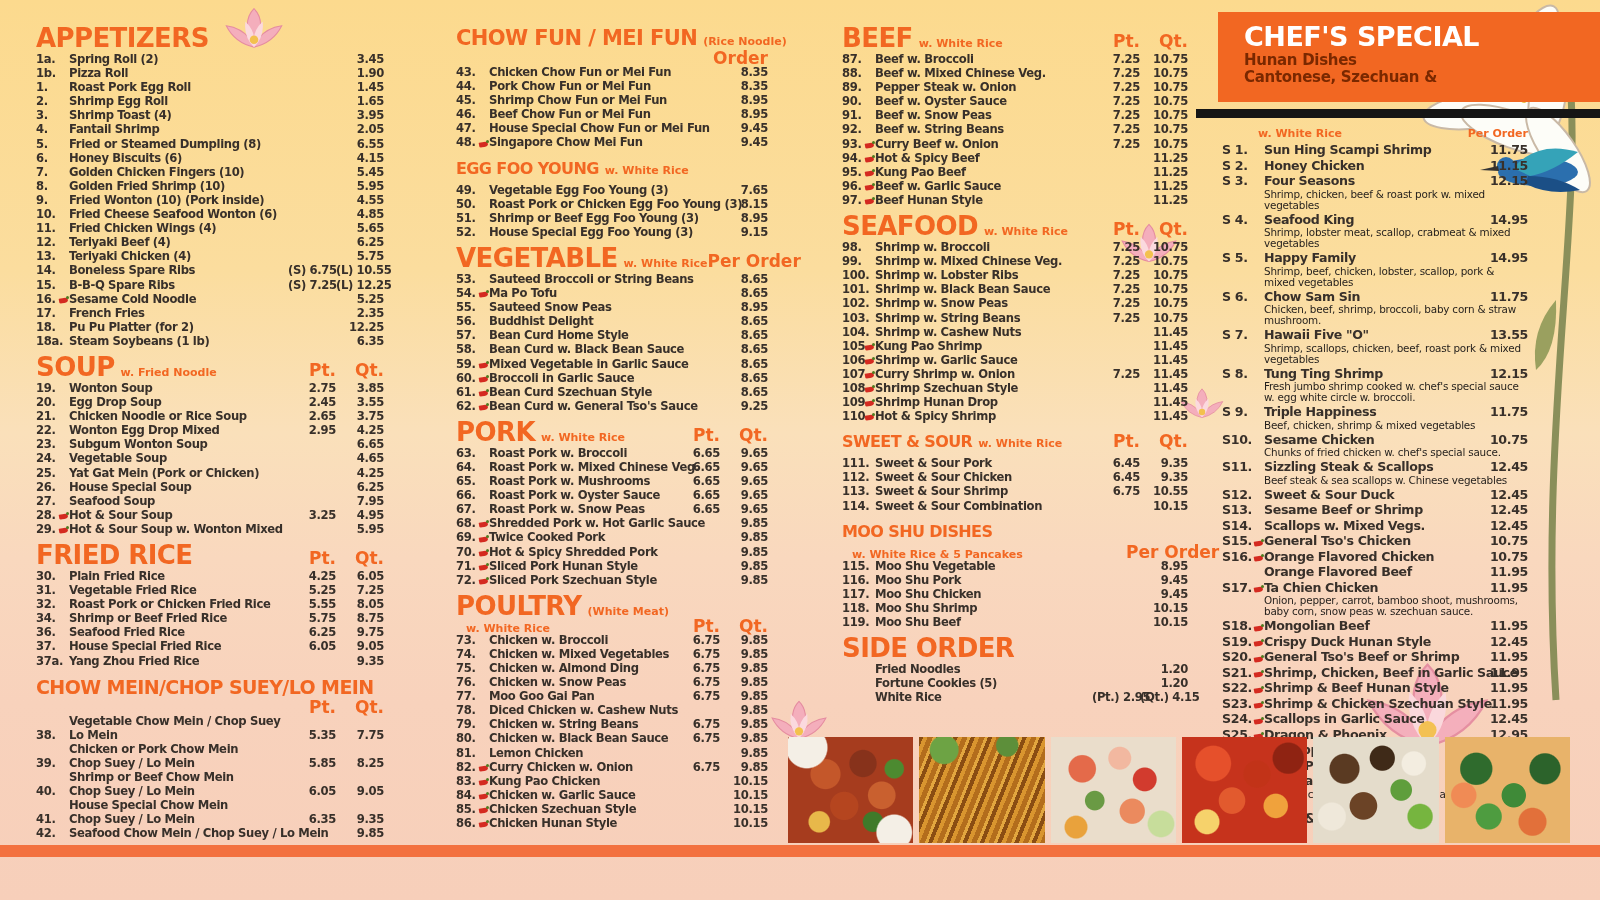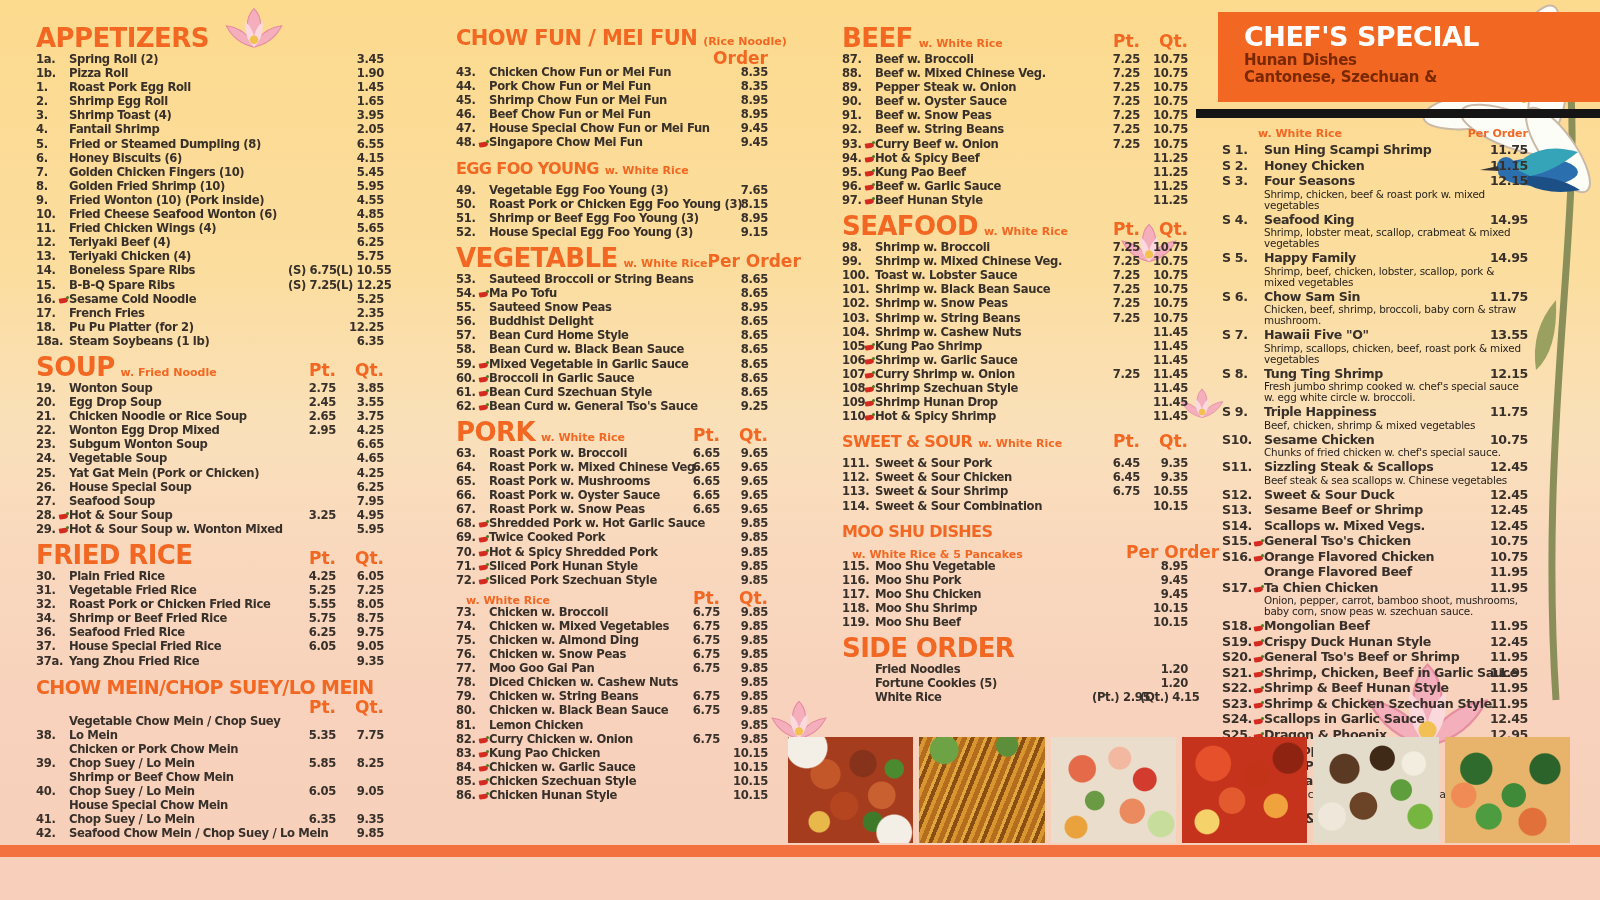--- a/index.html
+++ b/index.html
@@ -756,20 +756,25 @@
         <div class="item">
           <span class="numc"><span>72.</span><span class="chili"></span></span>
           <div class="nmc">
             <div>Sliced Pork Szechuan Style</div>
           </div>
           <span class="pc"></span>
           <span class="pc">9.85</span>
         </div>
       </div>
       <div class="section">
+        <div class="trow">
+          <span class="stitle">POULTRY</span>
+          <span class="snote">(White Meat)</span>
+          <span class="sp"></span>
+        </div>
         <div class="trow subrow">
           <span class="ssub2">w. White Rice</span>
           <span class="sp"></span>
           <span class="pc hdr">Pt.</span>
           <span class="pc hdr">Qt.</span>
         </div>
         <div class="item">
           <span class="numc"><span>73.</span></span>
           <div class="nmc">
             <div>Chicken w. Broccoli</div>
@@ -1001,21 +1006,21 @@
           <span class="numc"><span>99.</span></span>
           <div class="nmc">
             <div>Shrimp w. Mixed Chinese Veg.</div>
           </div>
           <span class="pc">7.25</span>
           <span class="pc">10.75</span>
         </div>
         <div class="item">
           <span class="numc"><span>100.</span></span>
           <div class="nmc">
-            <div>Toast w. Lobster Sauce</div>
+            <div>Shrimp w. Lobster Ribs</div>
           </div>
           <span class="pc">7.25</span>
           <span class="pc">10.75</span>
         </div>
         <div class="item">
           <span class="numc"><span>101.</span></span>
           <div class="nmc">
             <div>Shrimp w. Black Bean Sauce</div>
           </div>
           <span class="pc">7.25</span>

